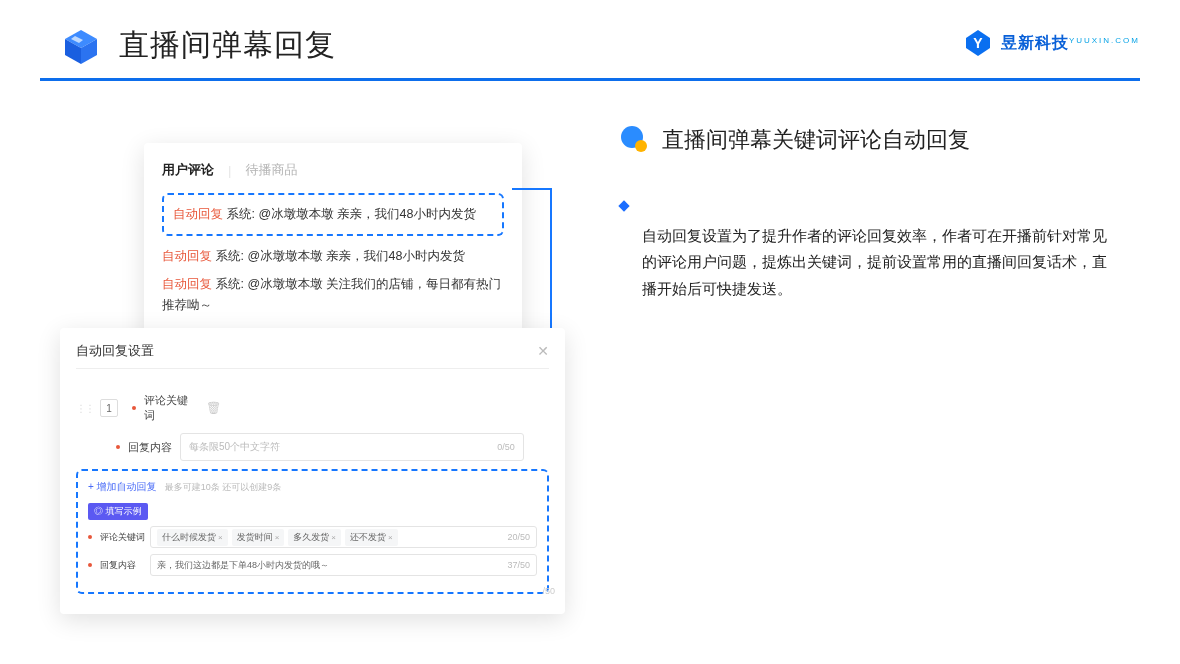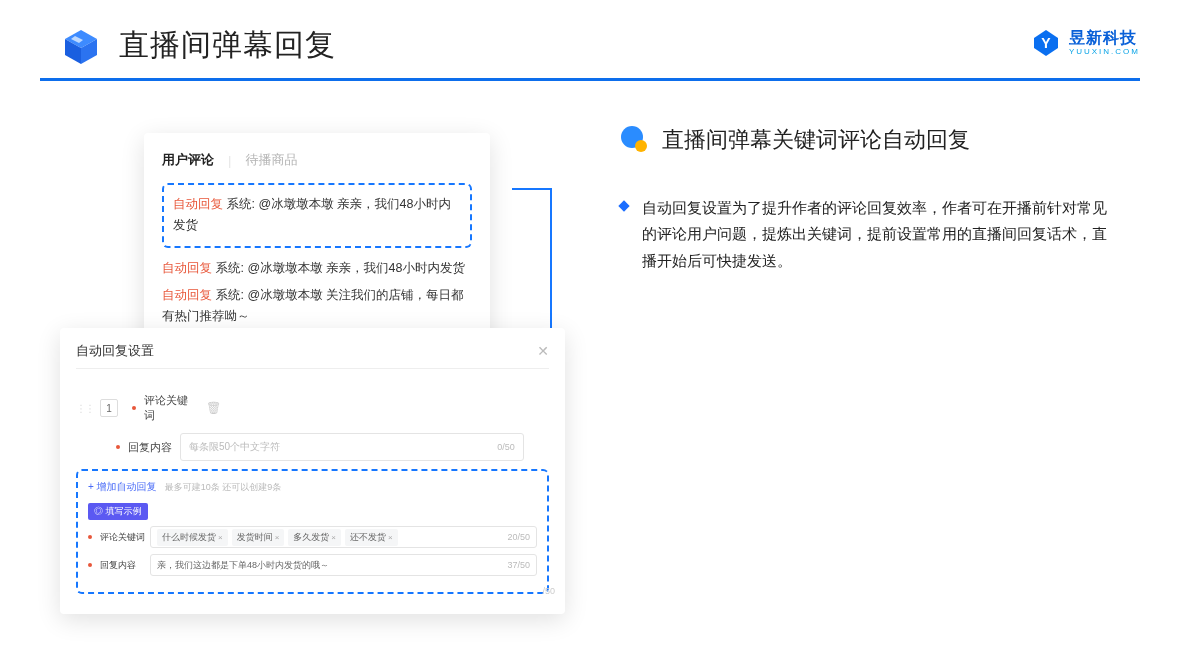--- a/index.html
+++ b/index.html
@@ -4,32 +4,32 @@
 <style>
 * { margin: 0; padding: 0; box-sizing: border-box; }
 body { width: 1180px; height: 664px; background: #fff; font-family: "Microsoft YaHei", sans-serif; position: relative; overflow: hidden; }
 
 
 .header { display: flex; align-items: center; padding: 25px 40px 12px 37px; position: relative; margin-left: 24px; }
 .header-icon { width: 40px; height: 40px; margin-right: 18px; }
 .header-title { font-size: 30px; font-weight: 500; color: #222; letter-spacing: 1px; }
 .logo-area { position: absolute; right: 40px; top: 28px; display: flex; align-items: center; }
 .logo-badge { width: 30px; height: 30px; margin-right: 8px; }
-.logo-text { display: flex; flex-direction: column; line-height: 1; }
+.logo-text { display: flex; flex-direction: row; line-height: 1; }
 .logo-cn { font-size: 16px; font-weight: 600; color: #0960d8; letter-spacing: 1px; }
 .logo-en { font-size: 8px; color: #08a3e6; letter-spacing: 2px; margin-top: 2px; }
 .header-rule { height: 3px; background: #0d6eec; margin: 0 40px; }
 
 
 .main { display: flex; padding: 36px 40px 0 60px; }
 .left-col { width: 510px; position: relative; }
 .right-col { flex: 1; padding-left: 50px; }
 
 
-.card1 { position: absolute; left: 84px; top: 16px; width: 346px; background: #fff; border-radius: 4px; box-shadow: 0 6px 24px rgba(0,0,0,0.12); padding: 18px 18px 28px 18px; }
+.card1 { position: absolute; left: 84px; top: 26px; width: 378px; background: #fff; border-radius: 4px; box-shadow: 0 6px 24px rgba(0,0,0,0.12); padding: 18px 18px 28px 18px; }
 .tabbar { display: flex; align-items: center; font-size: 13px; margin-bottom: 14px; }
 .tab-active { font-weight: 700; color: #222; }
 .tab-sep { color: #e6e6e6; margin: 0 14px; }
 .tab-inactive { color: #b4b4b4; }
 .highlight-dashed { border: 2px dashed #1677ff; border-radius: 6px; padding: 9px 9px; margin-bottom: 10px; }
 .row-line { font-size: 12.5px; color: #333; line-height: 1.7; }
 .tag-auto { color: #e8573a; font-weight: 500; margin-right: 0px; }
 .meta { color: #333; }
 .msg-1 { margin-bottom: 6px; }
 
@@ -69,21 +69,21 @@
 
 .connector-h { position: absolute; border-top: 2px solid #1677ff; }
 .connector-v { position: absolute; border-left: 2px solid #1677ff; }
 
 
 .right-head { display: flex; margin-bottom: 40px; margin-top: 8px; }
 .bubble-icon { width: 28px; height: 28px; margin-right: 14px; position: relative; }
 .right-title { font-size: 22px; color: #222; font-weight: 400; }
 .bullet-item { display: flex; margin-bottom: 40px; padding-right: 30px; }
 .diamond { width: 8px; height: 8px; background: #1a6dff; transform: rotate(45deg); margin-right: 14px; margin-top: 7px; flex-shrink: 0; }
-.bullet-text { font-size: 15px; color: #222; line-height: 1.75; }
+.bullet-text { font-size: 15px; color: #222; line-height: 1.75; margin-top: 28px; }
 </style>
 </head>
 <body>
 
 <div class="header">
   <svg class="header-icon" viewBox="0 0 40 40">
     <polygon points="20,4 36,13 20,22 4,13" fill="#3d8bff"></polygon>
     <polygon points="4,13 20,22 20,38 4,29" fill="#1a5fe0"></polygon>
     <polygon points="36,13 20,22 20,38 36,29" fill="#2b73f0"></polygon>
     <polygon points="14,10 22,14 18,17 10,13" fill="#bcd8ff"></polygon>

